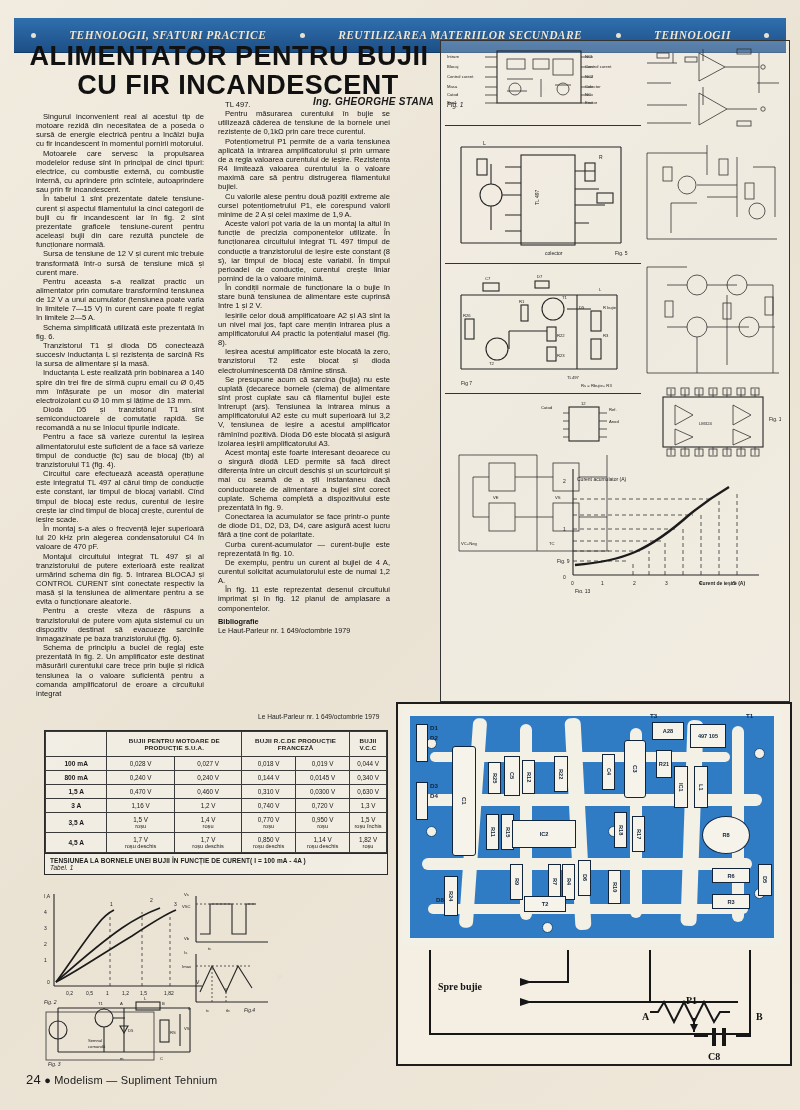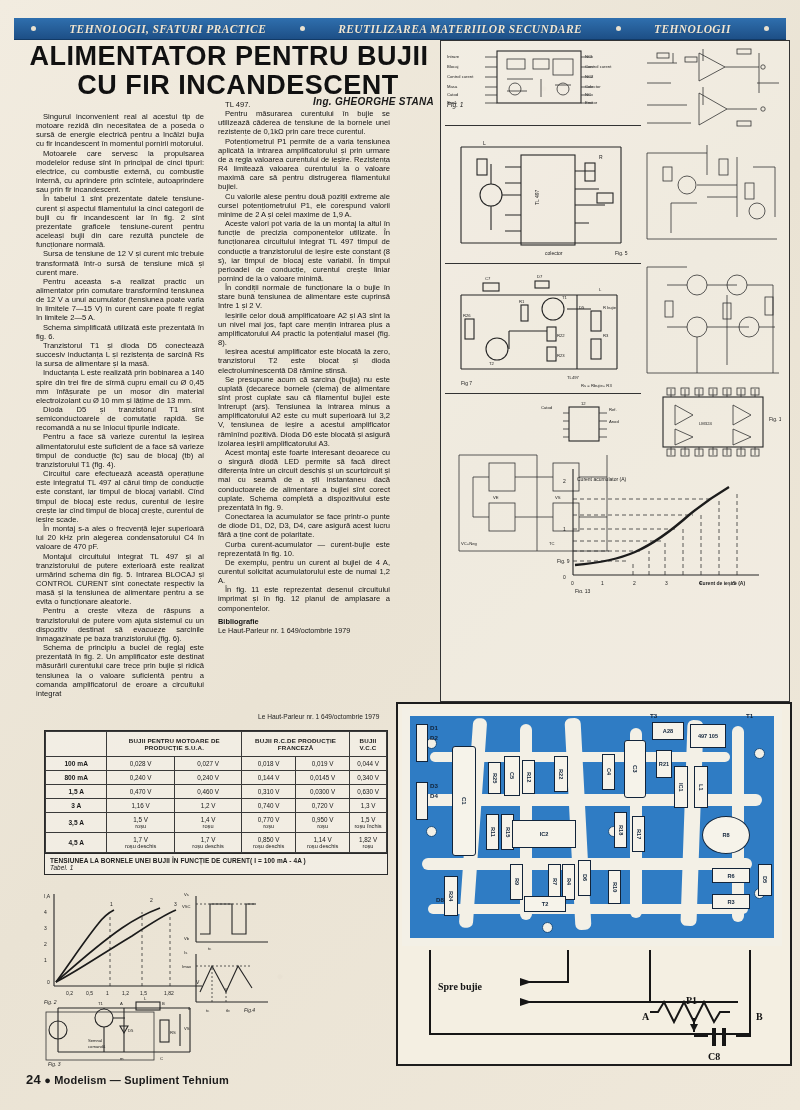--- a/index.html
+++ b/index.html
@@ -13,21 +13,21 @@
   }
   .page{position:absolute;inset:0;background:linear-gradient(135deg,#f2ece0 0%,#eae3d4 50%,#efe8da 100%);}
   .grain{position:absolute;inset:0;opacity:.35;
     background-image:radial-gradient(circle at 12% 22%,rgba(140,120,90,.10) 0 2px,transparent 3px),
                      radial-gradient(circle at 68% 8%,rgba(140,120,90,.08) 0 2px,transparent 3px),
                      radial-gradient(circle at 82% 64%,rgba(140,120,90,.09) 0 2px,transparent 3px),
                      radial-gradient(circle at 35% 88%,rgba(140,120,90,.07) 0 2px,transparent 3px);
     pointer-events:none;}
 
   
-  .banner{position:absolute;left:14px;top:18px;width:772px;height:21px;
+  .banner{position:absolute;left:14px;top:18px;width:772px;height:34px;
     background:linear-gradient(#2f6fae,#1d4f86);
     display:flex;align-items:center;justify-content:space-around;
     box-shadow:0 1px 0 #123a66;}
   .banner span.bt{color:#efe7d6;font-size:11.5px;letter-spacing:.4px;
     font-family:"Liberation Serif",serif;font-style:italic;font-weight:bold;
     text-shadow:0 0 1px rgba(0,0,0,.4);white-space:nowrap;}
   .banner .dot{width:5px;height:5px;border-radius:50%;background:#e9e1cf;flex:none;}
 
   
   .title-wrap{position:absolute;left:24px;top:42px;width:410px;text-align:center;}
@@ -85,21 +85,21 @@
   .pad{position:absolute;border-radius:50%;background:#f3f0e6;border:1px solid #1b4f80;}
   .comp{position:absolute;background:#f6f3ea;border:1.3px solid #12243a;
         font-size:5.6px;font-weight:bold;color:#12243a;display:flex;
         align-items:center;justify-content:center;font-family:"Liberation Sans",sans-serif;}
   .comp.vert{writing-mode:vertical-rl;}
   .cap-e{position:absolute;background:#f6f3ea;border:1.6px solid #12243a;border-radius:3px;
          font-size:6px;font-weight:bold;color:#12243a;display:flex;align-items:center;
          justify-content:center;}
   .diodlab{position:absolute;font-size:6.2px;font-weight:bold;color:#12243a;}
 
-  .footer{position:absolute;left:26px;top:1072px;font-size:11px;font-weight:bold;letter-spacing:.2px;}
+  .footer{position:absolute;left:26px;top:1072px;font-size:11px;font-weight:normal;letter-spacing:.2px;}
   .fnum{font-size:13px;}
 </style>
 </head>
 <body>
 
 <div class="page">
   <div class="grain"></div>
 
   <div class="banner">
     <div class="dot"></div>

